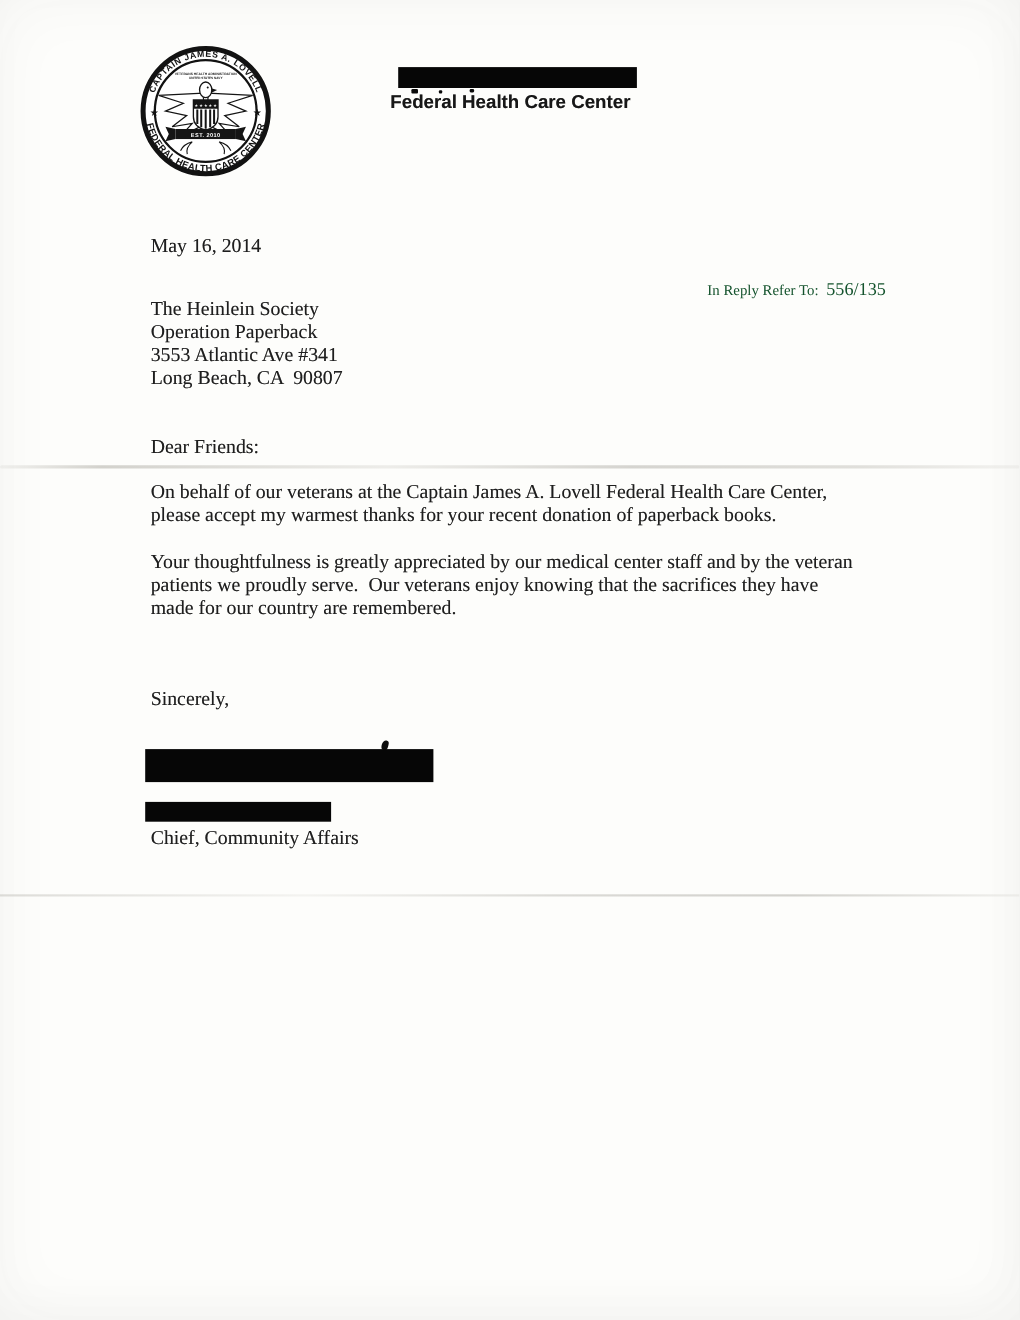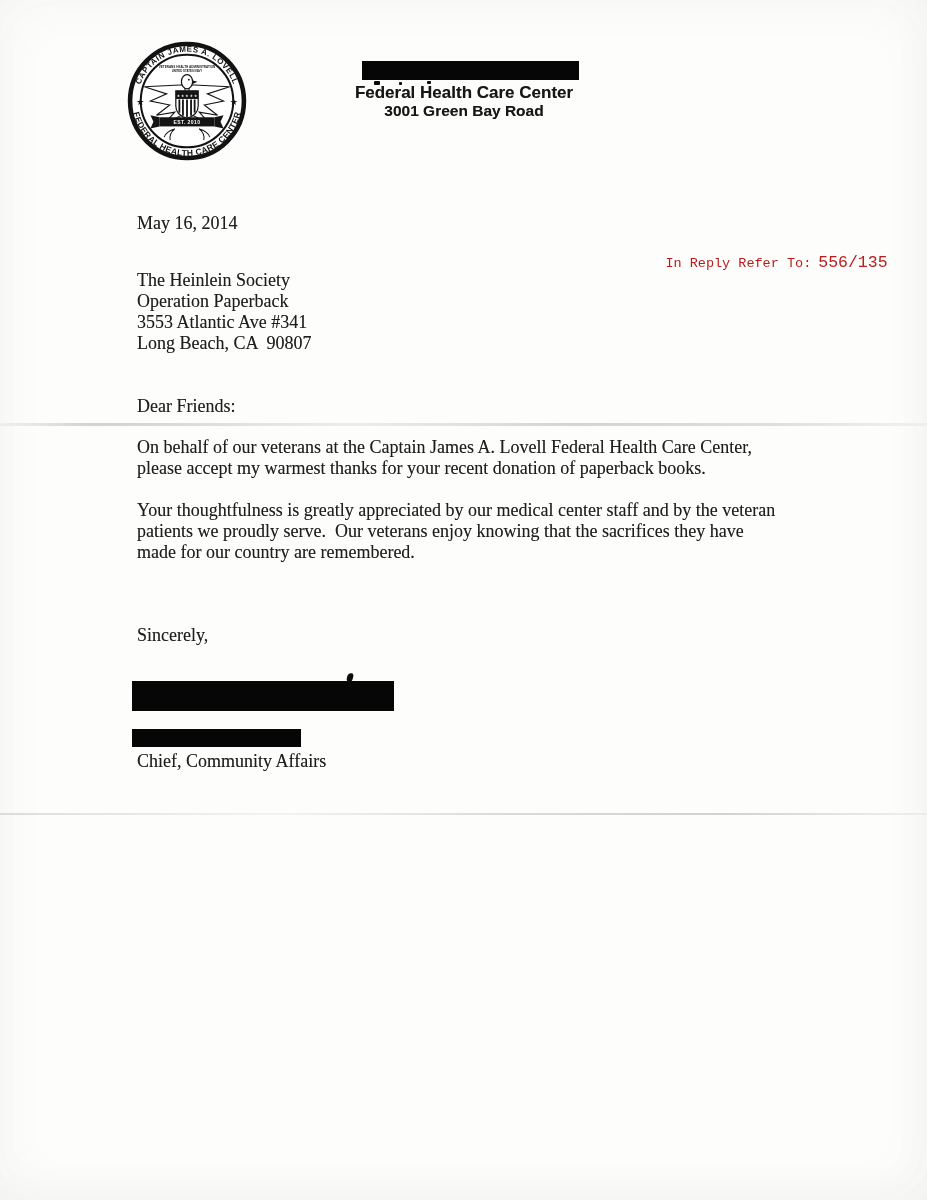--- a/index.html
+++ b/index.html
@@ -17,21 +17,21 @@
   
   .sans-b{font-family:"Liberation Sans", sans-serif;font-weight:700;color:#171717;
           text-shadow:0 0 .4px rgba(20,20,20,.5);}
   .redaction{background:#060606;position:absolute;}
   .crease{position:absolute;left:0;width:100%;pointer-events:none;}
   .crease1{top:423px;height:3px;
     background:linear-gradient(to right,rgba(183,181,174,.15),rgba(176,174,166,.55) 10%,rgba(196,194,187,.28) 38%,rgba(174,172,165,.5) 62%,rgba(188,186,179,.45) 84%,rgba(190,188,181,.15));
     border-radius:2px;}
   .crease2{top:813px;height:2px;
     background:linear-gradient(to right,rgba(178,176,169,.4) 2%,rgba(200,198,191,.18) 30%,rgba(172,170,163,.42) 55%,rgba(168,166,159,.5) 78%,rgba(195,193,186,.2));}
-  .refline{font-family:Liberation Mono, monospace;color:#b91c1c;}
+  .refline{font-family:Liberation Serif, serif;color:#14532d;}
   .refline .lbl{font-size:13.5px;}
   .refline .val{font-size:16.5px;padding-left:7px;}
   .mark{position:absolute;background:#0a0a0a;}
   .pen-mark{position:absolute;width:6px;height:9px;background:#0c0c0c;border-radius:60% 40% 50% 50%;transform:rotate(14deg);}
   svg text{font-family:"Liberation Sans", sans-serif;}
 </style>
 </head>
 <body>
 
 <div class="page">
@@ -80,21 +80,20 @@
 
     <path d="M48,87.5 q-6,5 -4.5,11 M48,87.5 q-8,2 -10.5,8 M72,87.5 q6,5 4.5,11 M72,87.5 q8,2 10.5,8" fill="none" stroke="#151515" stroke-width="1"></path>
   </svg>
 
   <div class="redaction" style="left:362px;top:61px;width:217px;height:19px;"></div>
   <div class="mark" style="left:374px;top:81px;width:6px;height:4px;border-radius:1px;"></div>
   <div class="mark" style="left:399px;top:82px;width:3px;height:3px;border-radius:1px;"></div>
   <div class="mark" style="left:427px;top:81px;width:4px;height:3px;border-radius:1px;"></div>
 
   <div class="abs sans-b t" style="left:338px;top:83px;width:252px;text-align:center;font-size:17px;">Federal Health Care Center</div>
-  <div class="abs sans-b t" style="left:338px;top:102px;width:252px;text-align:center;font-size:15.5px;">3001 Green Bay Road</div>
 
   <div class="abs serif t" style="left:137px;top:213px;">May 16, 2014</div>
   <div class="abs refline t" style="left:627px;top:235px;">
     <span class="lbl">In Reply Refer To:</span><span class="val">556/135</span>
   </div>
 
   <div class="abs serif t" style="left:137px;top:270px;">The Heinlein Society</div>
   <div class="abs serif t" style="left:137px;top:291px;">Operation Paperback</div>
   <div class="abs serif t" style="left:137px;top:312px;">3553 Atlantic Ave #341</div>
   <div class="abs serif t" style="left:137px;top:333px;">Long Beach, CA  90807</div>

